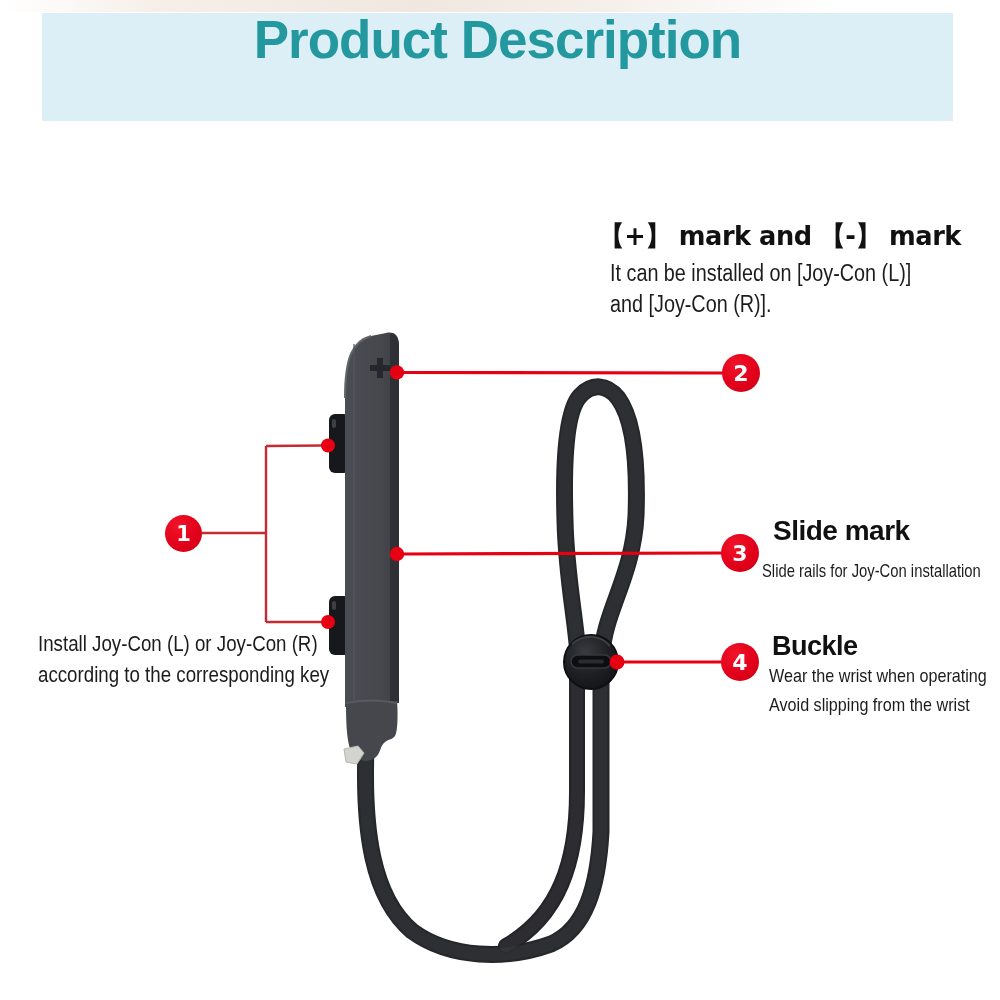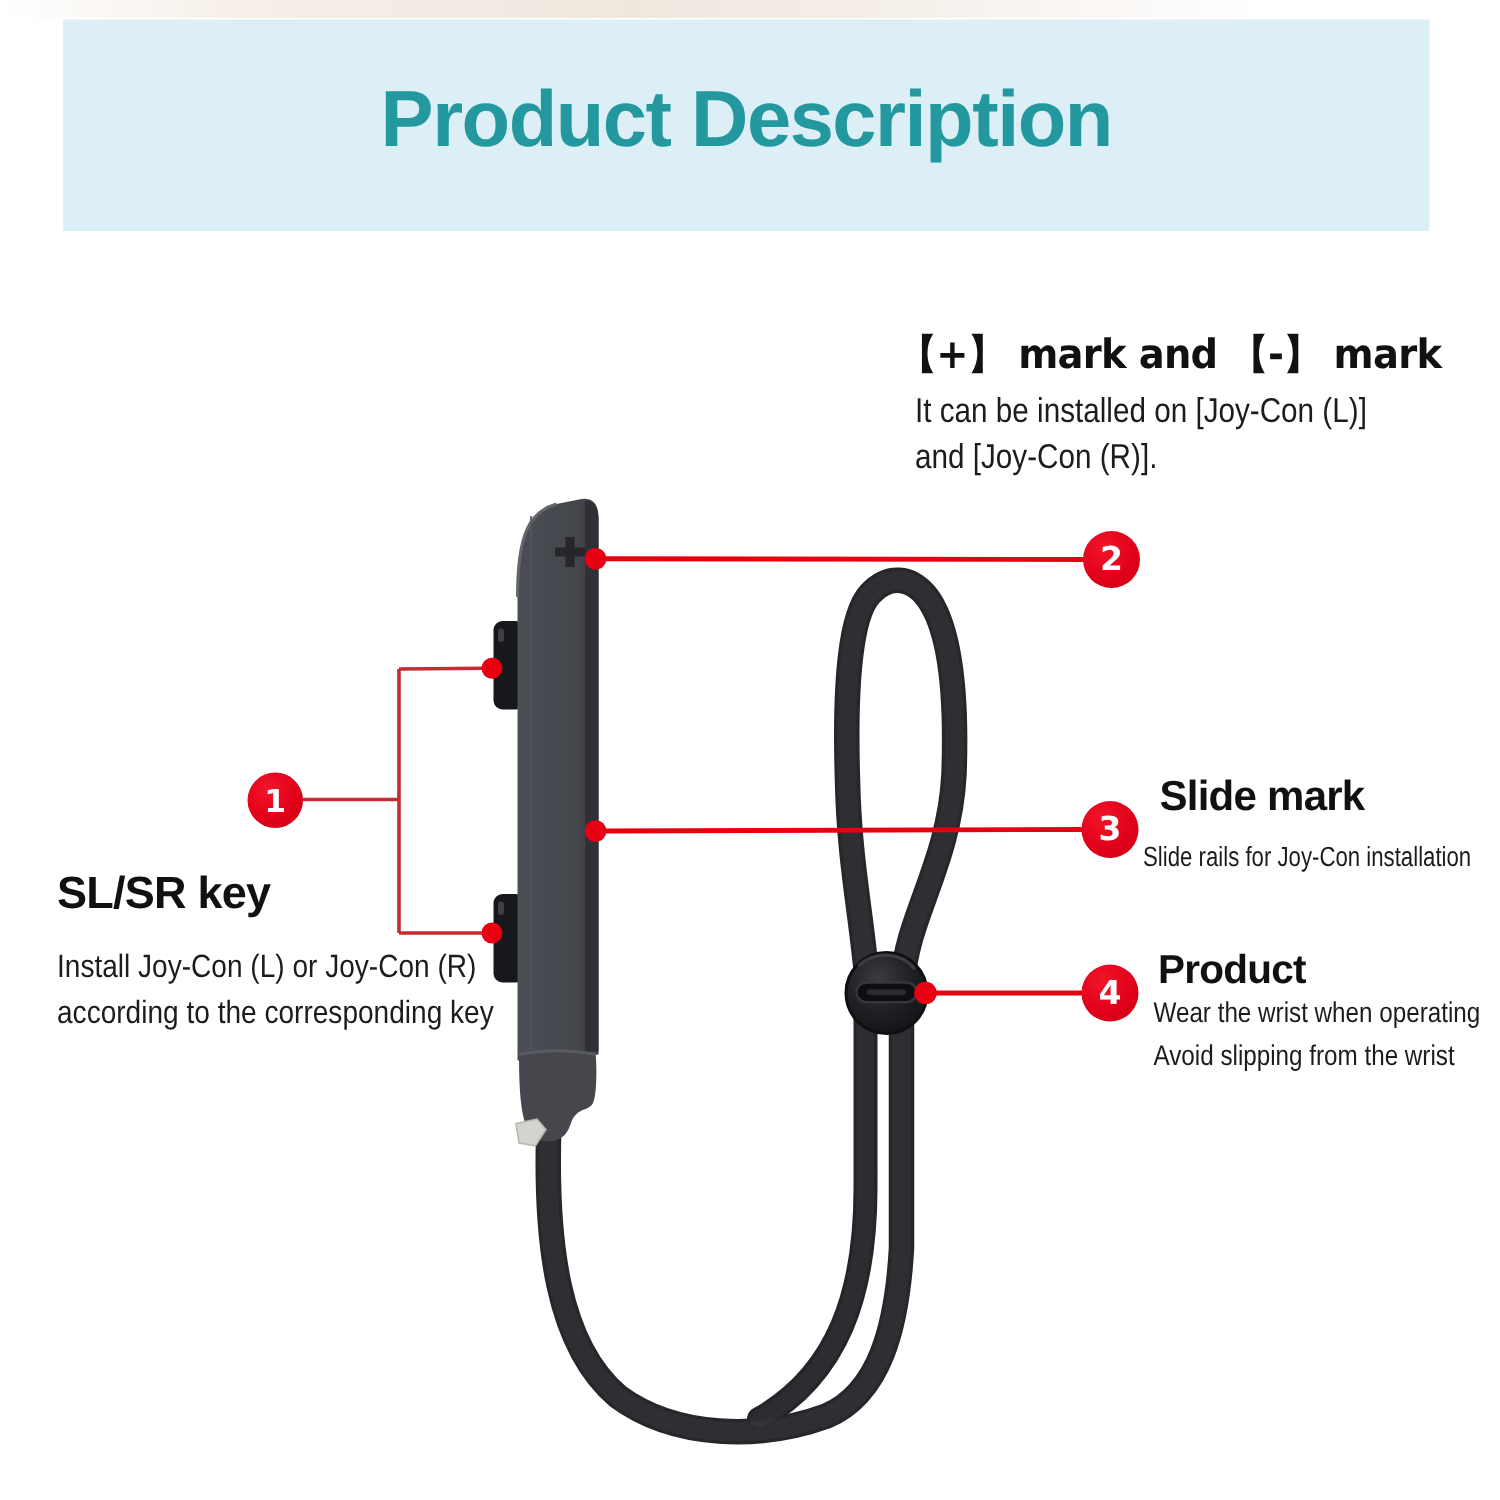--- a/index.html
+++ b/index.html
@@ -5,22 +5,22 @@
   html,body{margin:0;padding:0;background:#ffffff;}
   .page{
     position:relative;width:1000px;height:1000px;overflow:hidden;
     background:#ffffff;font-family:"Liberation Sans",sans-serif;color:#141414;
   }
   .top-strip{
     position:absolute;left:0;top:0;width:1000px;height:12px;
     background:linear-gradient(90deg,#ffffff 0%,#f6efe8 16%,#f0e8df 42%,#f5efe9 60%,#ffffff 84%);
   }
   .banner{
-    position:absolute;left:42px;top:13px;width:911px;height:141px;
-    background:#dceff6;display:flex;align-items:center;justify-content:center;
+    position:absolute;left:42px;top:13px;width:911px;height:108px;
+    background:#dceff6;display:flex;align-items:flex-start;justify-content:center;
   }
   .banner h1{
     margin:0;font-size:53px;font-weight:700;letter-spacing:-1px;color:#23999f;
     transform:translateY(-4px);
   }
   .callout-title{position:absolute;margin:0;font-weight:700;color:#111;letter-spacing:-0.5px;}
   .callout-text{position:absolute;margin:0;color:#1c1c1c;}
   .callout-text p{margin:0;}
 
   .pm-heading{left:599px;top:218px;font-size:27px;
@@ -157,30 +157,29 @@
   <div class="badge badge-4">
     <span>4</span>
   </div>
 
   <h2 class="callout-title pm-heading">【+】 mark and 【-】 mark</h2>
   <div class="callout-text pm-lines">
     <p>It can be installed on [Joy-Con (L)]</p>
     <p>and [Joy-Con (R)].</p>
   </div>
 
-  <h2 class="callout-title slsr-title">SL/SR key</h2>
   <div class="callout-text slsr-lines">
     <p>Install Joy-Con (L) or Joy-Con (R)</p>
     <p>according to the corresponding key</p>
   </div>
 
   <h2 class="callout-title slide-title">Slide mark</h2>
   <div class="callout-text slide-lines">
     <p>Slide rails for Joy-Con installation</p>
   </div>
 
-  <h2 class="callout-title buckle-title">Product</h2>
+  <h2 class="callout-title buckle-title">Buckle</h2>
   <div class="callout-text buckle-lines">
     <p>Wear the wrist when operating</p>
     <p>Avoid slipping from the wrist</p>
   </div>
 
 </div>
 
 </body></html>

